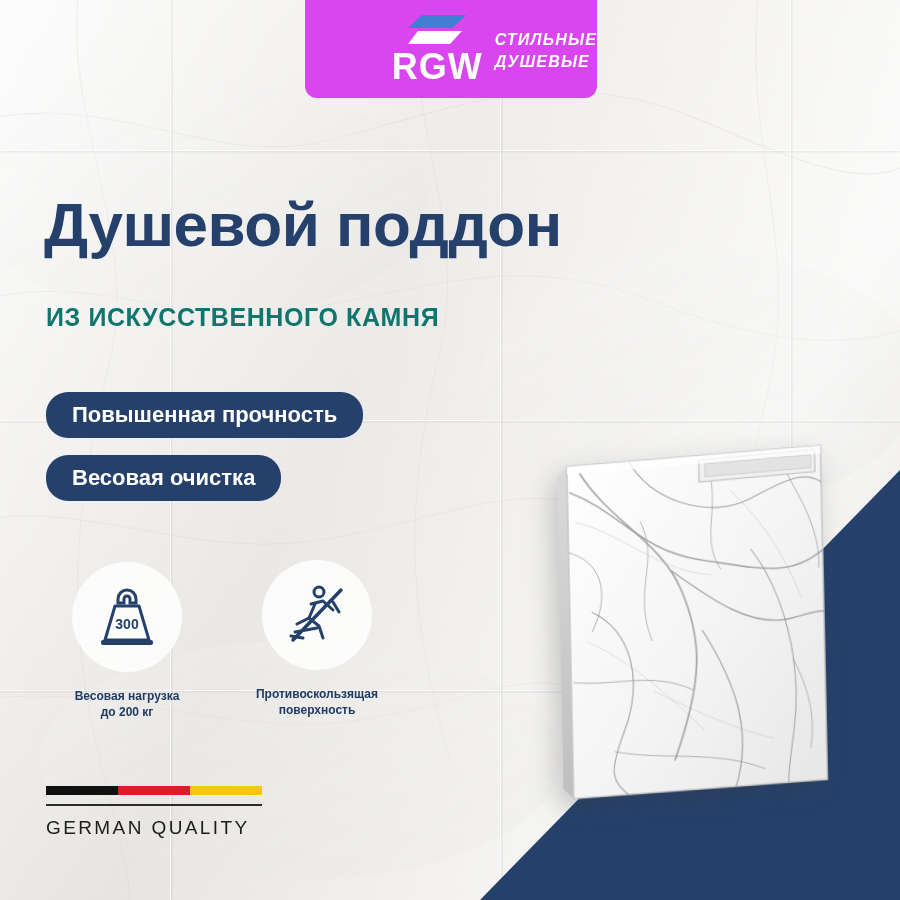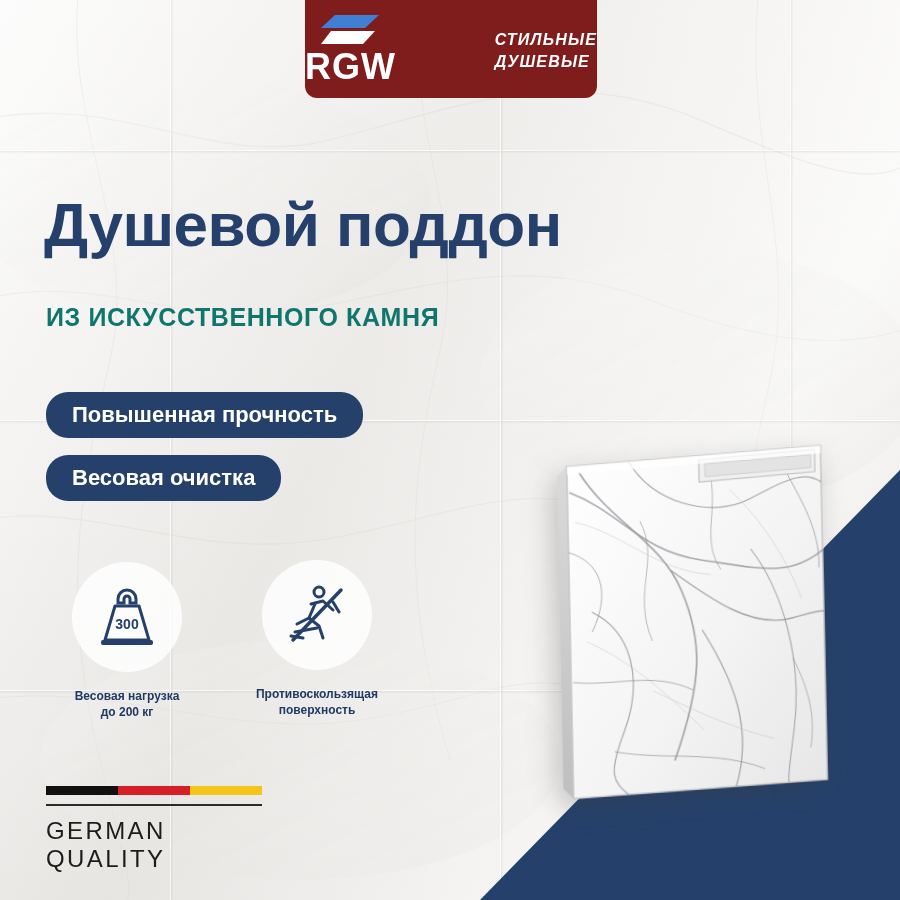--- a/index.html
+++ b/index.html
@@ -62,26 +62,26 @@
     clip-path: polygon(100% 0, 100% 100%, 0 100%);
   }
 
   
   .logo-badge {
     position: absolute;
     left: 305px;
     top: 0;
     width: 292px;
     height: 98px;
-    background: #7f1d1d;
+    background: #d946ef;
     border-bottom-left-radius: 12px;
     border-bottom-right-radius: 12px;
     display: flex;
     align-items: center;
-    justify-content: space-between;
+    justify-content: flex-end;
     gap: 12px;
   }
   .logo-mark {
     display: flex;
     flex-direction: column;
     align-items: center;
     margin-top: 2px;
   }
   .logo-word {
     color: #ffffff;
@@ -183,21 +183,21 @@
   .flag .gold { background: #f5c518; }
   .gq-rule {
     margin-top: 9px;
     width: 216px;
     height: 2px;
     background: #2b2b2b;
   }
   .gq-text {
     margin-top: 11px;
     color: #1c1c1c;
-    font-size: 24px;
+    font-size: 19px;
     letter-spacing: 2.4px;
   }
 
   
   .product {
     position: absolute;
     left: 552px;
     top: 430px;
     width: 290px;
     height: 380px;

